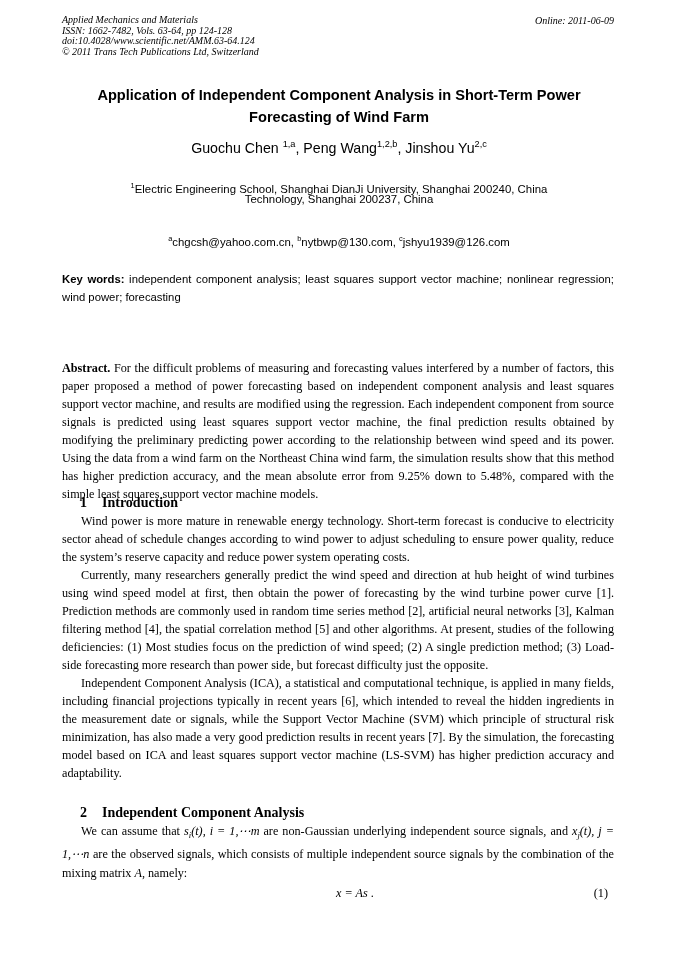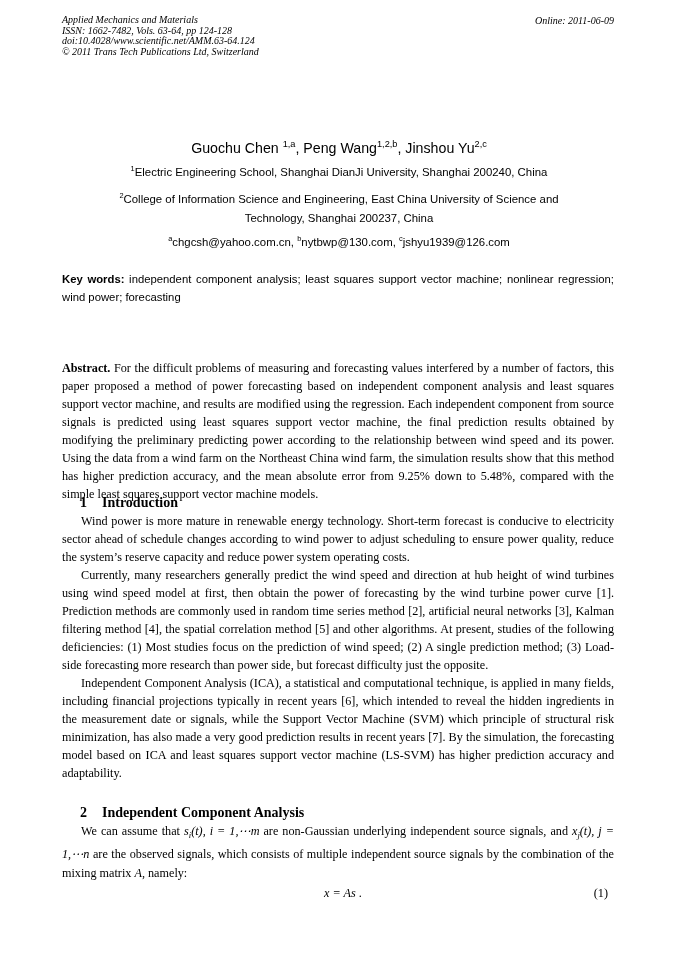--- a/index.html
+++ b/index.html
@@ -14,49 +14,50 @@
   sup { font-size:65%; vertical-align:super; line-height:0; }
   .kw { position:absolute; left:62px; width:552px; top:270px; font-family:"Liberation Sans", sans-serif; font-size:11.3px; line-height:18px; text-align:justify; }
   .kw b { font-weight:bold; }
   .body { position:absolute; left:62px; width:552px; font-family:"Liberation Serif", serif; font-size:12.2px; line-height:18px; text-align:justify; }
   .p { text-indent:19px; margin:0; }
   .p.noind { text-indent:0; }
   .sec { font-family:"Liberation Serif", serif; font-weight:bold; font-size:14px; position:absolute; left:80px; }
   .sec span.num { display:inline-block; width:22px; }
   .math { font-style:italic; }
   .eq { position:absolute; left:62px; width:552px; top:886px; font-family:"Liberation Serif", serif; font-size:12.2px; }
-  .eq .expr { position:absolute; left:262px; font-style:italic; }
+  .eq .expr { position:absolute; left:274px; font-style:italic; }
   .eq .dot { font-style:normal; }
   .eq .eqnum { position:absolute; right:6px; }
 </style>
 </head>
 <body>
 
 <div class="page">
 
   <div class="hdr">
     <div>Applied Mechanics and Materials</div>
     <div>ISSN: 1662-7482, Vols. 63-64, pp 124-128</div>
     <div>doi:10.4028/www.scientific.net/AMM.63-64.124</div>
     <div>© 2011 Trans Tech Publications Ltd, Switzerland</div>
   </div>
   <div class="online">Online: 2011-06-09</div>
 
   <div class="title">
+    <div>Application of Independent Component Analysis in Short-Term Power</div>
+    <div>Forecasting of Wind Farm</div>
   </div>
 
   <div class="authors">
     <span>Guochu Chen </span><sup>1,a</sup><span>, Peng Wang</span><sup>1,2,b</sup><span>, Jinshou Yu</span><sup>2,c</sup>
   </div>
 
-  <div class="aff" style="top:163px;">
+  <div class="aff" style="top:180px;">
     <sup>1</sup><span>Electric Engineering School, Shanghai DianJi University, Shanghai 200240, China</span>
   </div>
   <div class="aff" style="top:190px;">
-    <div><sup>2</sup><span>College of Information Science and Engineering, East China University of Science and</span></div>
     <div>Technology, Shanghai 200237, China</div>
   </div>
   <div class="aff" style="top:233px;">
     <sup>a</sup><span>chgcsh@yahoo.com.cn, </span><sup>b</sup><span>nytbwp@130.com, </span><sup>c</sup><span>jshyu1939@126.com</span>
   </div>
 
   <div class="kw">
     <b>Key words:</b><span> independent component analysis; least squares support vector machine; nonlinear regression; wind power; forecasting</span>
   </div>
 

